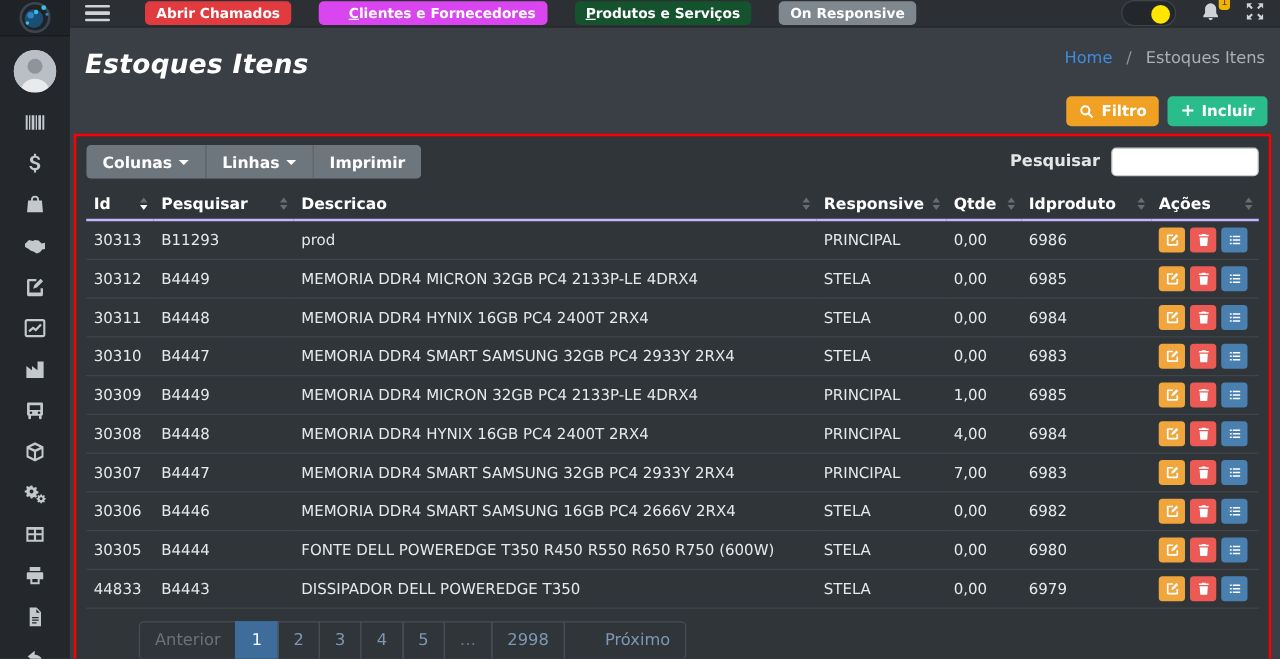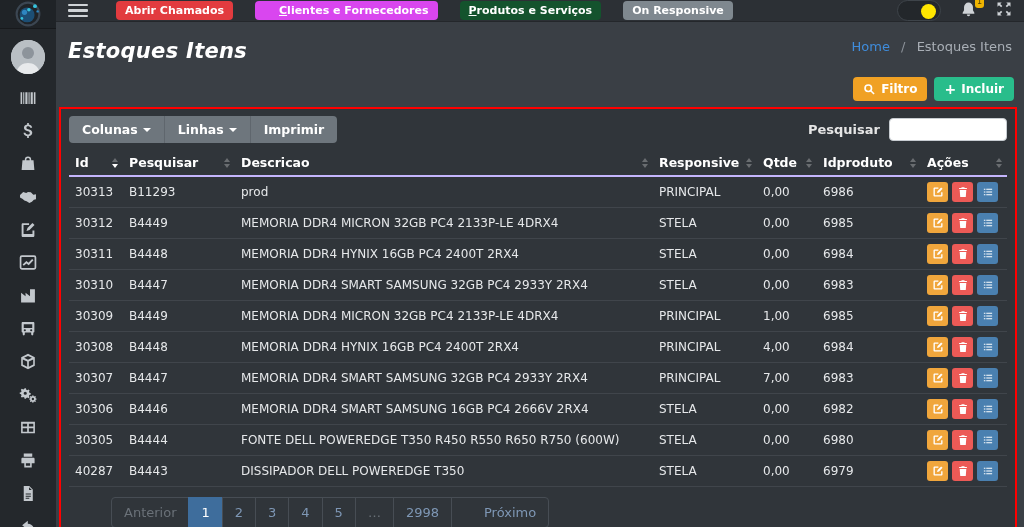--- a/index.html
+++ b/index.html
@@ -548,21 +548,21 @@
                   </button>
                   <button class="act-btn act-list">
                     <svg viewBox="0 0 16 16" fill="currentColor">
                       <path d="M2.5 3.5h2V5h-2zM2.5 7.2h2v1.5h-2zM2.5 10.9h2v1.5h-2zM5.7 3.5h7.8V5H5.7zM5.7 7.2h7.8v1.5H5.7zM5.7 10.9h7.8v1.5H5.7z"></path>
                     </svg>
                   </button>
                 </div>
               </td>
             </tr>
             <tr>
-              <td class="col0">40287</td>
+              <td class="col0">44833</td>
               <td class="col1">B4443</td>
               <td class="col2">DISSIPADOR DELL POWEREDGE T350</td>
               <td class="col3">STELA</td>
               <td class="col4">0,00</td>
               <td class="col5">6979</td>
               <td class="col6">
                 <div class="row-actions">
                   <button class="act-btn act-edit">
                     <svg viewBox="0 0 16 16" fill="currentColor">
                       <path d="M2 3.2c0-.7.5-1.2 1.2-1.2H8.5v1.8H3.8v8.4h8.4V8.3H14v4.5c0 .7-.5 1.2-1.2 1.2H3.2c-.7 0-1.2-.5-1.2-1.2V3.2z"></path>

